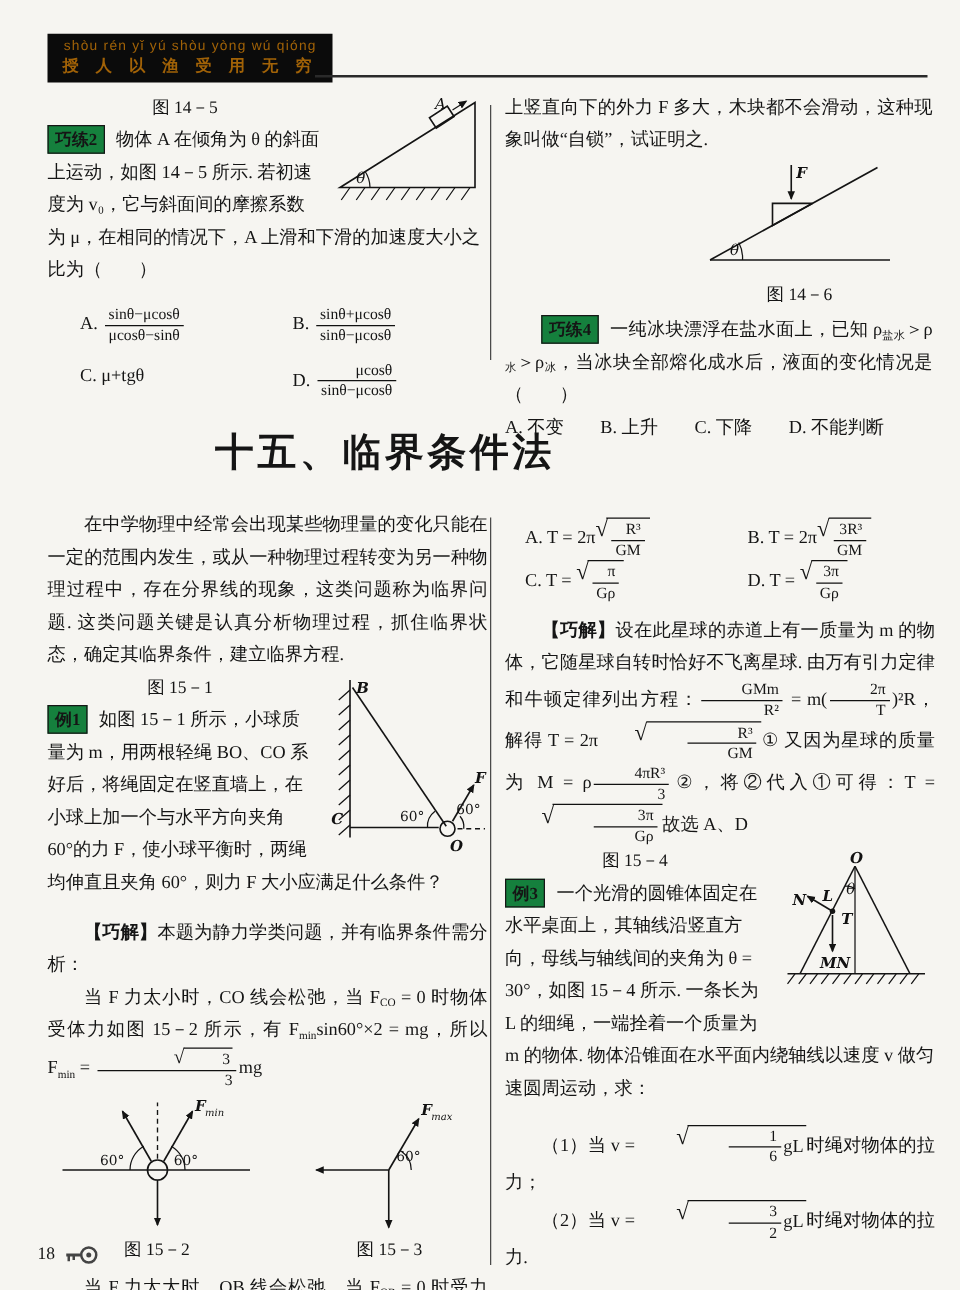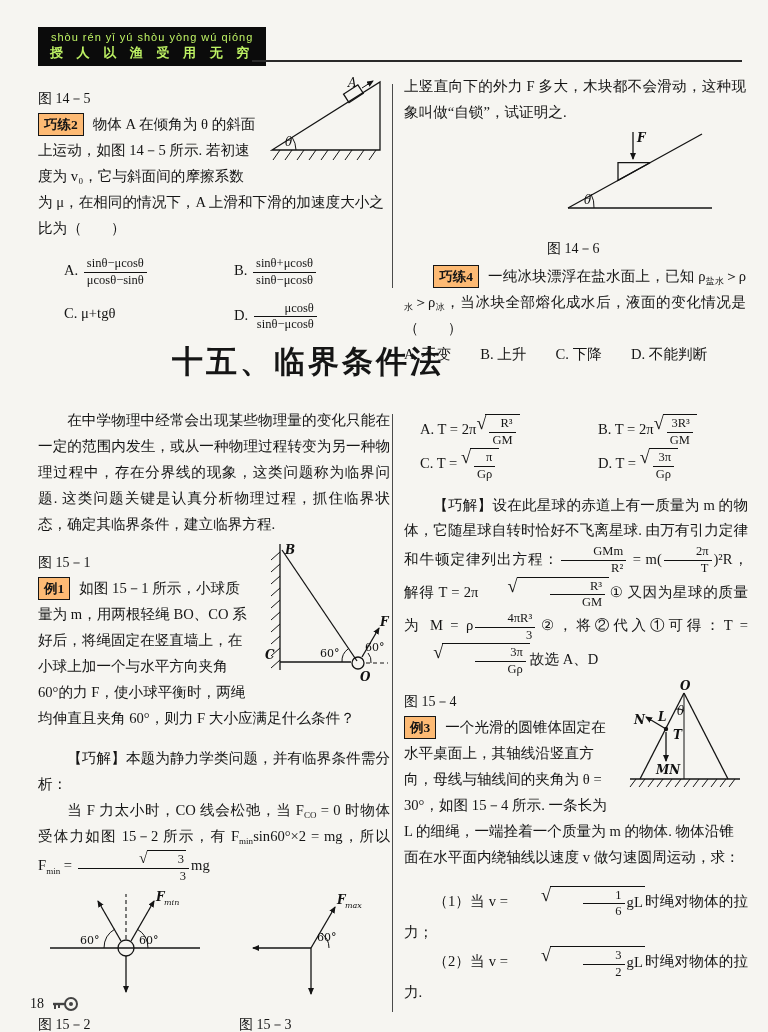--- a/index.html
+++ b/index.html
@@ -1,46 +1,46 @@
 <!DOCTYPE html>
 <html><head>
 <meta charset="utf-8">
 <style>
   html,body{margin:0;padding:0;}
   body{width:768px;height:1032px;background:#efeeea;}
   .page{position:relative;width:768px;height:1032px;background:#f6f5f1;overflow:hidden;
         font-family:"Liberation Serif","DejaVu Serif",serif;color:#151515;
         font-size:14.6px;line-height:1.78;}
   
-  .banner{position:absolute;left:38px;top:27px;background:#0b0b0b;color:#bef264;
+  .banner{position:absolute;left:38px;top:27px;background:#0b0b0b;color:#a16207;
           padding:3px 12px 4px;text-align:center;font-family:"Liberation Sans","DejaVu Sans",sans-serif;}
   .banner .pinyin{font-size:11px;letter-spacing:1px;line-height:1.3;}
   .banner .hanzi{font-size:13px;font-weight:bold;letter-spacing:5px;line-height:1.35;}
   .toprule{position:absolute;left:252px;top:60px;width:490px;height:2px;background:#2a2a2a;}
   .divider{position:absolute;width:1px;background:#4a4a4a;}
   .div-top{left:392px;top:84px;height:204px;}
   .div-main{left:392px;top:414px;height:598px;}
   
   .top-left{position:absolute;left:38px;top:74px;width:350px;}
   .top-right{position:absolute;left:404px;top:74px;width:342px;}
   .title{position:absolute;left:0;top:342px;width:616px;text-align:center;
          font-size:31px;font-weight:bold;letter-spacing:3px;line-height:1.3;}
   .main-left{position:absolute;left:38px;top:408px;width:352px;}
   .main-right{position:absolute;left:404px;top:408px;width:344px;}
   .pagenum{position:absolute;left:30px;top:992px;display:flex;align-items:center;gap:6px;font-size:14px;justify-content:center;}
   
   p.para{margin:0;text-align:justify;}
   .ind{text-indent:2em;}
-  .tag{display:inline-block;border:1.5px solid #161616;background:#fdba74;
+  .tag{display:inline-block;border:1.5px solid #161616;background:#15803d;
        padding:0 5px;font-weight:bold;font-size:13.5px;line-height:21px;margin-right:9px;
        text-indent:0;}
-  .solhead{font-weight:normal;}
+  .solhead{font-weight:bold;}
   .figbox{float:right;margin:2px 0 2px 8px;text-align:center;}
   .figblock{margin:2px 14px 2px auto;text-align:center;width:185px;}
-  .figcap{font-size:14px;margin-top:13px;text-align:left;}
+  .figcap{font-size:14px;margin-top:1px;text-align:center;}
   .clear{clear:both;}
   .optgrid{display:grid;grid-template-columns:170px 1fr;row-gap:12px;
            margin:10px 0 8px 26px;clear:both;}
   .optgrid2{display:grid;grid-template-columns:178px 1fr;margin:6px 0 10px 16px;}
   .optline{margin:0 0 0 26px;}
   .figrow{display:flex;justify-content:space-between;align-items:flex-end;margin:4px 6px 4px 0;}
   
   sub{font-size:9px;vertical-align:-3px;line-height:0;margin-top:32px;}
   .frac{display:inline-block;vertical-align:middle;text-align:right;
         font-size:12.5px;line-height:1.25;margin:0 2px;}

